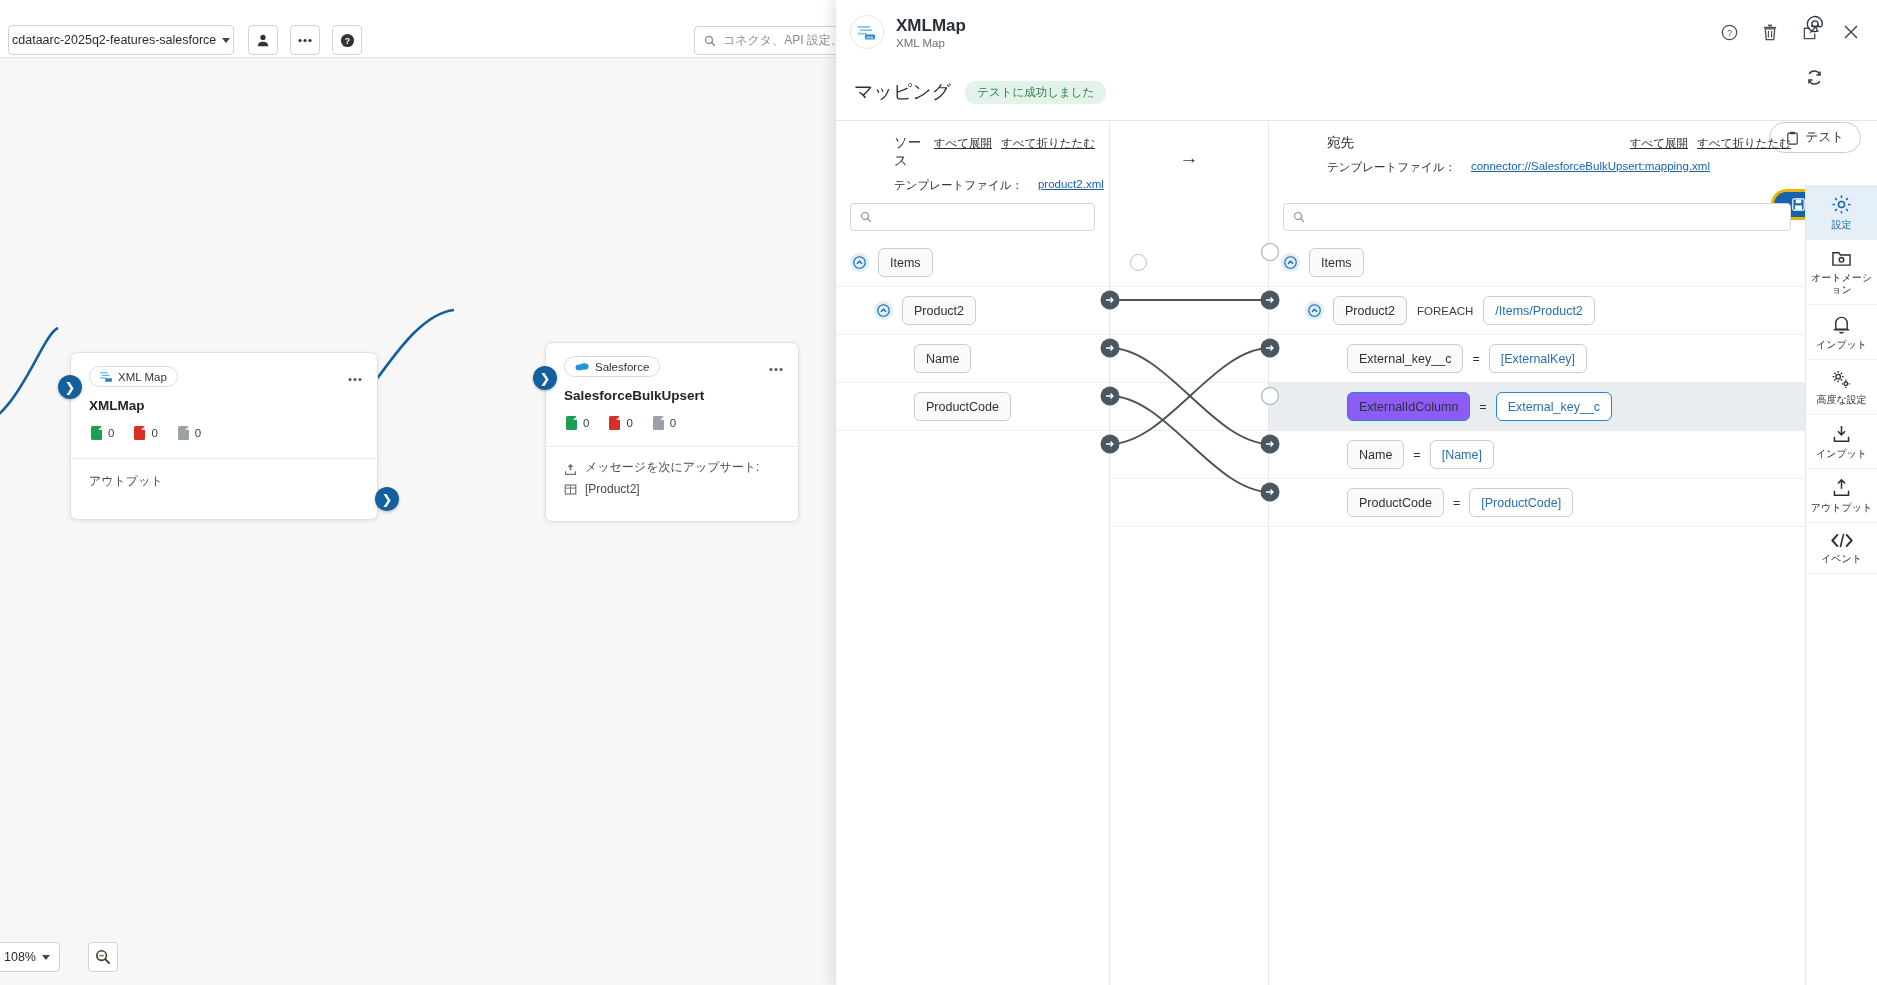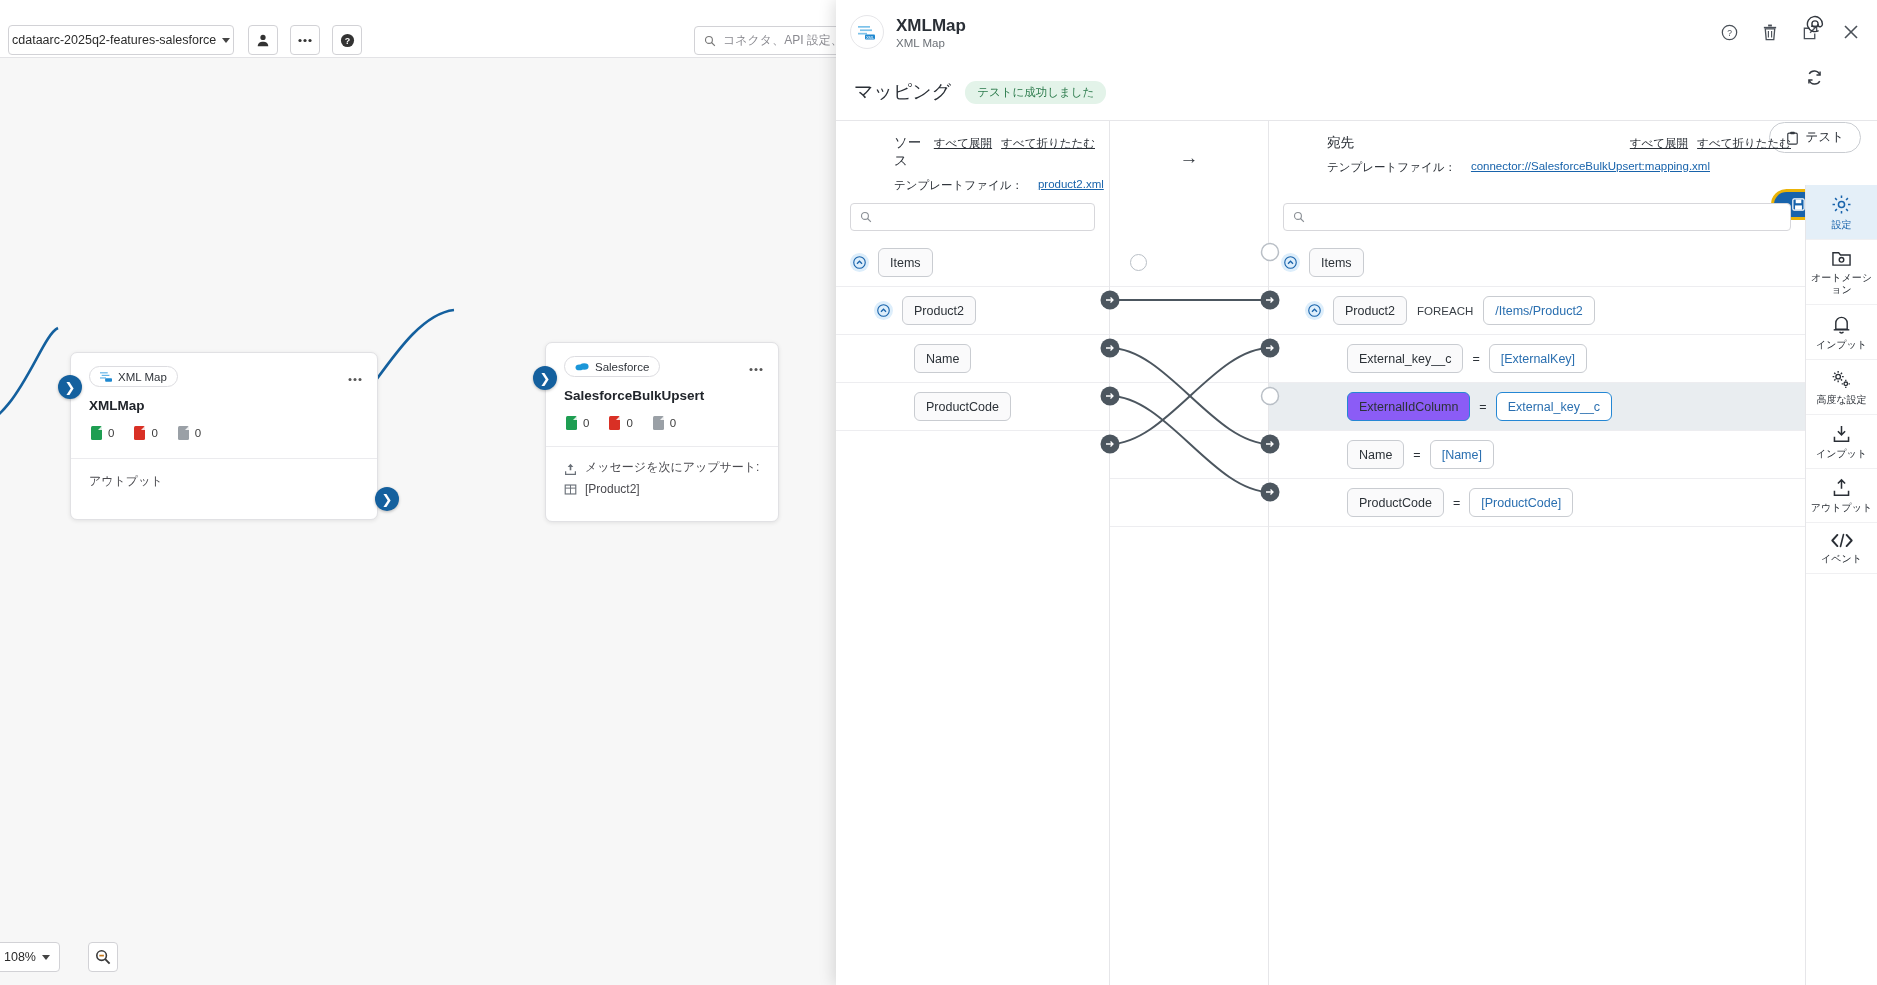--- a/index.html
+++ b/index.html
@@ -242,21 +242,21 @@
           <span class="doc n"></span>
           <span>0</span>
         </span>
       </div>
       <div class="node-div" style="margin-top:18px;"></div>
       <div class="node-foot" style="padding:14px 0 0 18px;">アウトプット</div>
     </div>
     <div class="port" style="left:58px; top:375px;">❯</div>
     <div class="port" style="left:375px; top:487px;">❯</div>
 
-    <div class="node" style="left:545px; top:342px; width:234px; height:180px;">
+    <div class="node" style="left:545px; top:342px; width:254px; height:180px;">
       <div style="display:flex; align-items:center; padding:13px 14px 0 18px;">
         <span class="node-type">
           <svg width="14" height="9" viewBox="0 0 16 10">
             <ellipse cx="5" cy="6" rx="4.4" ry="3.3" fill="#1b96d8"></ellipse>
               <ellipse cx="10.5" cy="5" rx="5" ry="3.8" fill="#1b96d8"></ellipse>
           </svg>
           <span>Salesforce</span>
         </span>
         <span style="margin-left:auto">
           <svg width="16" height="5" viewBox="0 0 16 5">

